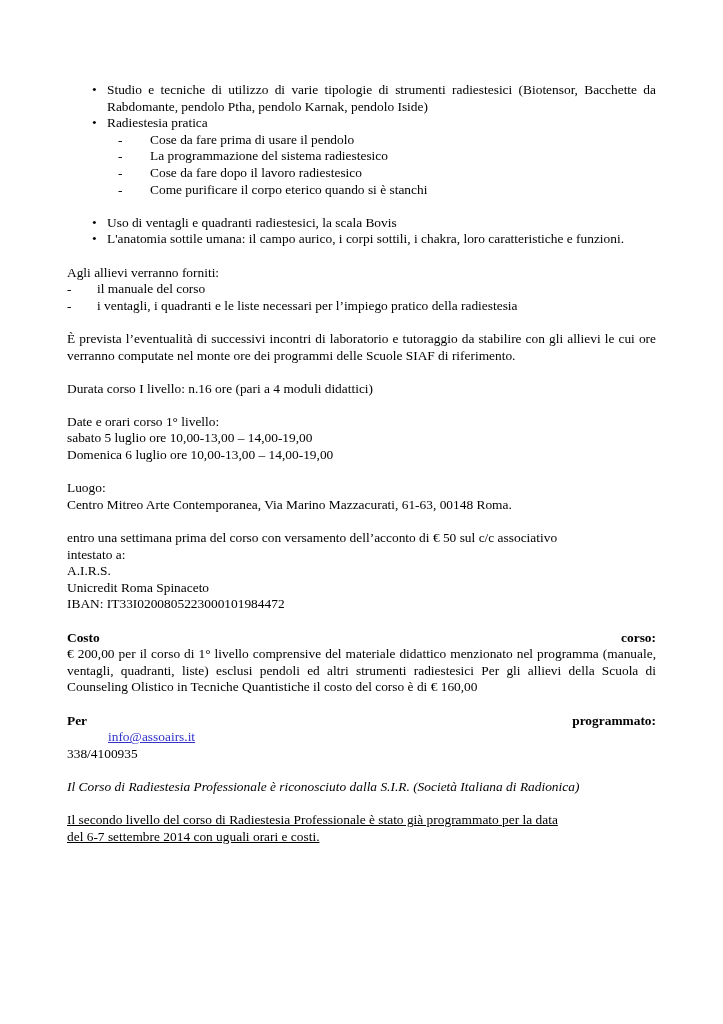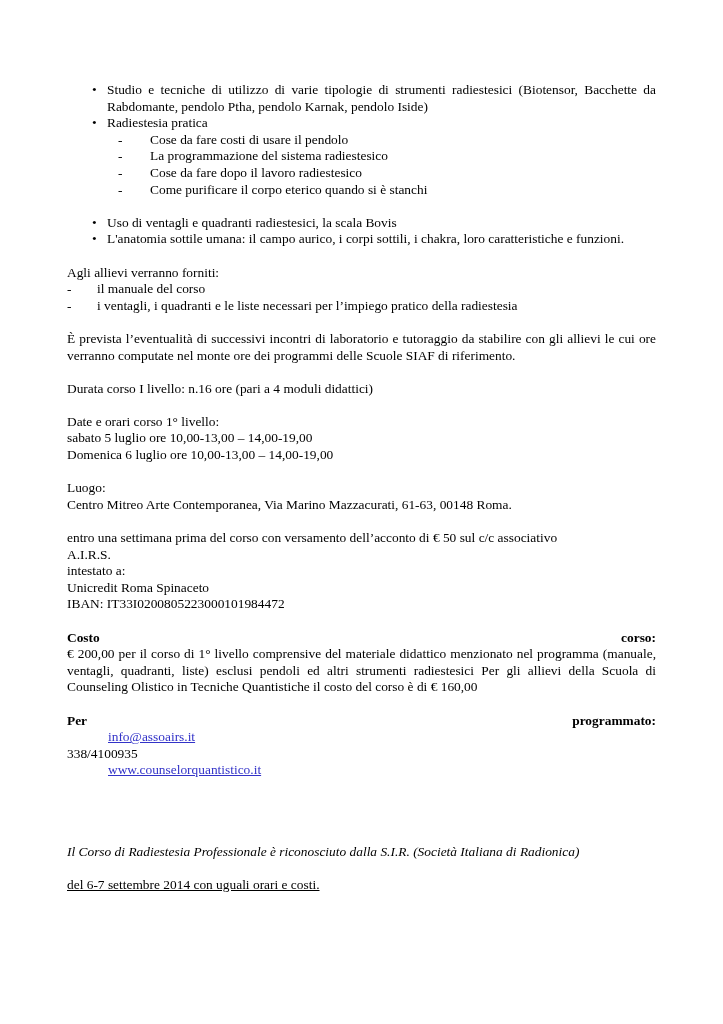--- a/index.html
+++ b/index.html
@@ -84,21 +84,21 @@
     position: absolute;
     left: 0;
     top: 0;
   }
 
   .para {
     margin: 0;
     text-align: justify;
   }
   .bold { font-weight: normal; }
-  .italic { font-style: italic; margin-top: 48px; }
+  .italic { font-style: italic; }
   .underline { text-decoration: underline; }
   .link {
     color: #3232C8;
     text-decoration: underline;
     cursor: pointer;
     margin-left: 41px;
   }
   .spacer-sm { height: 16.6px; }
 
   
@@ -122,21 +122,21 @@
       </li>
       <li class="bullet-item">
         <span class="bullet-dot">•</span>
         <span class="bi-text">Radiestesia pratica</span>
       </li>
     </ul>
 
     <ul class="dash-sub">
       <li class="dash-item">
         <span class="dash-mark">-</span>
-        <span>Cose da fare costi di usare il pendolo</span>
+        <span>Cose da fare prima di usare il pendolo</span>
       </li>
       <li class="dash-item">
         <span class="dash-mark">-</span>
         <span>La programmazione del sistema radiestesico</span>
       </li>
       <li class="dash-item">
         <span class="dash-mark">-</span>
         <span>Cose da fare dopo il lavoro radiestesico</span>
       </li>
       <li class="dash-item">
@@ -189,22 +189,22 @@
     <div class="para">Domenica 6 luglio ore 10,00-13,00 – 14,00-19,00</div>
 
     <div class="spacer-sm"></div>
 
     <div class="para bold">Luogo:</div>
     <div class="para">Centro Mitreo Arte Contemporanea, Via Marino Mazzacurati, 61-63, 00148 Roma.</div>
 
     <div class="spacer-sm"></div>
 
     <div class="para">entro una settimana prima del corso con versamento dell’acconto di € 50 sul c/c associativo</div>
+    <div class="para">intestato a:</div>
     <div class="para">A.I.R.S.</div>
-    <div class="para">intestato a:</div>
     <div class="para">Unicredit Roma Spinaceto</div>
     <div class="para">IBAN: IT33I0200805223000101984472</div>
 
     <div class="spacer-sm"></div>
 
     <div class="split-line">
       <span>Costo</span>
       <span>corso:</span>
     </div>
     <p class="para">€ 200,00 per il corso di 1° livello comprensive del materiale didattico menzionato nel programma (manuale, ventagli, quadranti, liste) esclusi pendoli ed altri strumenti radiestesici Per gli allievi della Scuola di Counseling Olistico in Tecniche Quantistiche il costo del corso è di € 160,00</p>
@@ -212,26 +212,24 @@
     <div class="spacer-sm"></div>
 
     <div class="split-line">
       <span>Per</span>
       <span>programmato:</span>
     </div>
     <div class="para">
       <span class="link">info@assoairs.it</span>
     </div>
     <div class="para">338/4100935</div>
-    <div class="para">
-      <span class="link">www.counselorquantistico.it</span>
-    </div>
 
     <div class="spacer-sm"></div>
 
     <div class="para italic">Il Corso di Radiestesia Professionale è riconosciuto dalla S.I.R. (Società Italiana di Radionica)</div>
 
     <div class="spacer-sm"></div>
 
+    <div class="para bold underline">Il secondo livello del corso di Radiestesia Professionale è stato già programmato per la data</div>
     <div class="para bold underline">del 6-7 settembre 2014 con uguali orari e costi.</div>
 
   </div>
 </div>
 
 </body></html>

